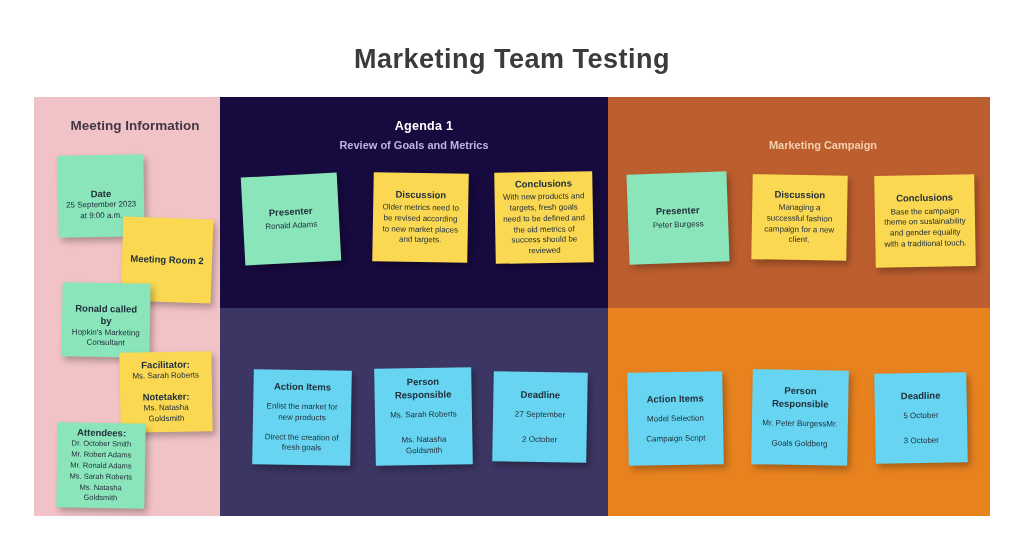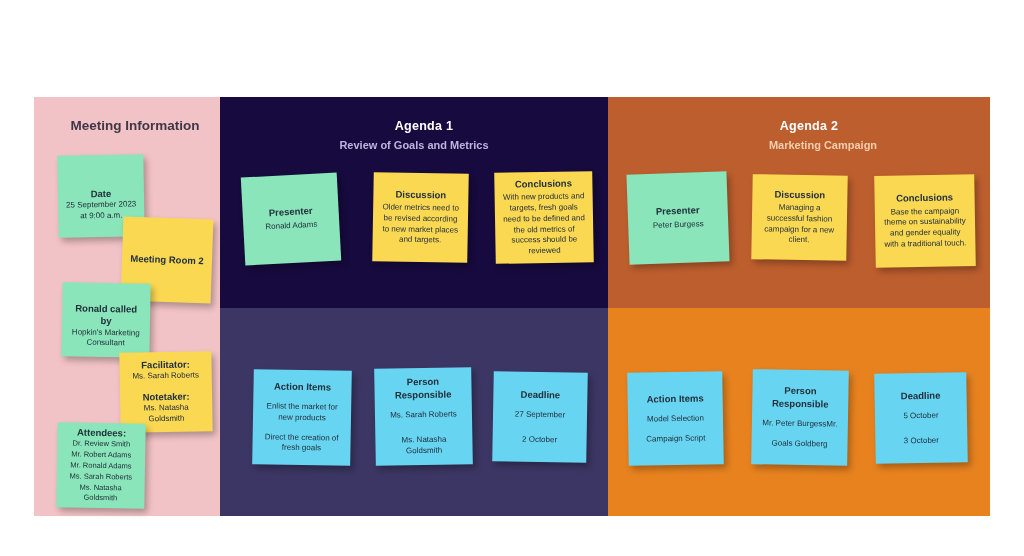--- a/index.html
+++ b/index.html
@@ -88,20 +88,21 @@
   .note-line--small { font-size: 7.5px; line-height: 1.45; }
   .note-body  { font-size: 8px; margin-top: 2px; }
   .mt-gap  { margin-top: 9px; }
   .mt-gap-lg { margin-top: 14px; }
 </style>
 </head>
 <body>
 
 <div class="page">
 
+  <div class="page-title">Marketing Team Testing</div>
 
   <div class="board">
 
     <div class="panel panel-pink">
       <div class="section-heading meeting-heading">Meeting Information</div>
 
       <div class="note note--green" style="left:24px; top:58px; width:86px; height:82px; transform:rotate(-1deg); padding-top:24px;">
         <div class="note-title">Date</div>
         <div class="note-line">25 September 2023</div>
         <div class="note-line">at 9:00 a.m.</div>
@@ -118,21 +119,21 @@
 
       <div class="note note--yellow" style="left:86px; top:255px; width:92px; height:80px; transform:rotate(-1deg);">
         <div class="note-title">Facilitator:</div>
         <div class="note-line">Ms. Sarah Roberts</div>
         <div class="note-title mt-gap">Notetaker:</div>
         <div class="note-line">Ms. Natasha Goldsmith</div>
       </div>
 
       <div class="note note--green" style="left:23px; top:326px; width:88px; height:85px; transform:rotate(1deg);">
         <div class="note-title">Attendees:</div>
-        <div class="note-line note-line--small">Dr. Review Smith</div>
+        <div class="note-line note-line--small">Dr. October Smith</div>
         <div class="note-line note-line--small">Mr. Robert Adams</div>
         <div class="note-line note-line--small">Mr. Ronald Adams</div>
         <div class="note-line note-line--small">Ms. Sarah Roberts</div>
         <div class="note-line note-line--small">Ms. Natasha Goldsmith</div>
       </div>
     </div>
 
     <div class="panel panel-navy">
       <div class="section-heading agenda-title">Agenda 1</div>
       <div class="agenda-subtitle subtitle-lavender">Review of Goals and Metrics</div>
@@ -147,21 +148,20 @@
       <div class="note-title">Discussion</div>
       <div class="note-body">Older metrics need to be revised according to new market places and targets.</div>
     </div>
 
     <div class="note note--yellow" style="left:461px; top:75px; width:98px; height:91px; transform:rotate(-1deg);">
       <div class="note-title">Conclusions</div>
       <div class="note-body">With new products and targets, fresh goals need to be defined and the old metrics of success should be reviewed</div>
     </div>
 
     <div class="panel panel-rust">
-      <div class="section-heading agenda-title">Agenda 2</div>
       <div class="agenda-subtitle subtitle-peach">Marketing Campaign</div>
     </div>
 
     <div class="note note--green" style="left:594px; top:76px; width:100px; height:90px; transform:rotate(-2deg);">
       <div class="note-title">Presenter</div>
       <div class="note-body">Peter Burgess</div>
     </div>
 
     <div class="note note--yellow" style="left:718px; top:78px; width:95px; height:85px; transform:rotate(1deg);">
       <div class="note-title">Discussion</div>

